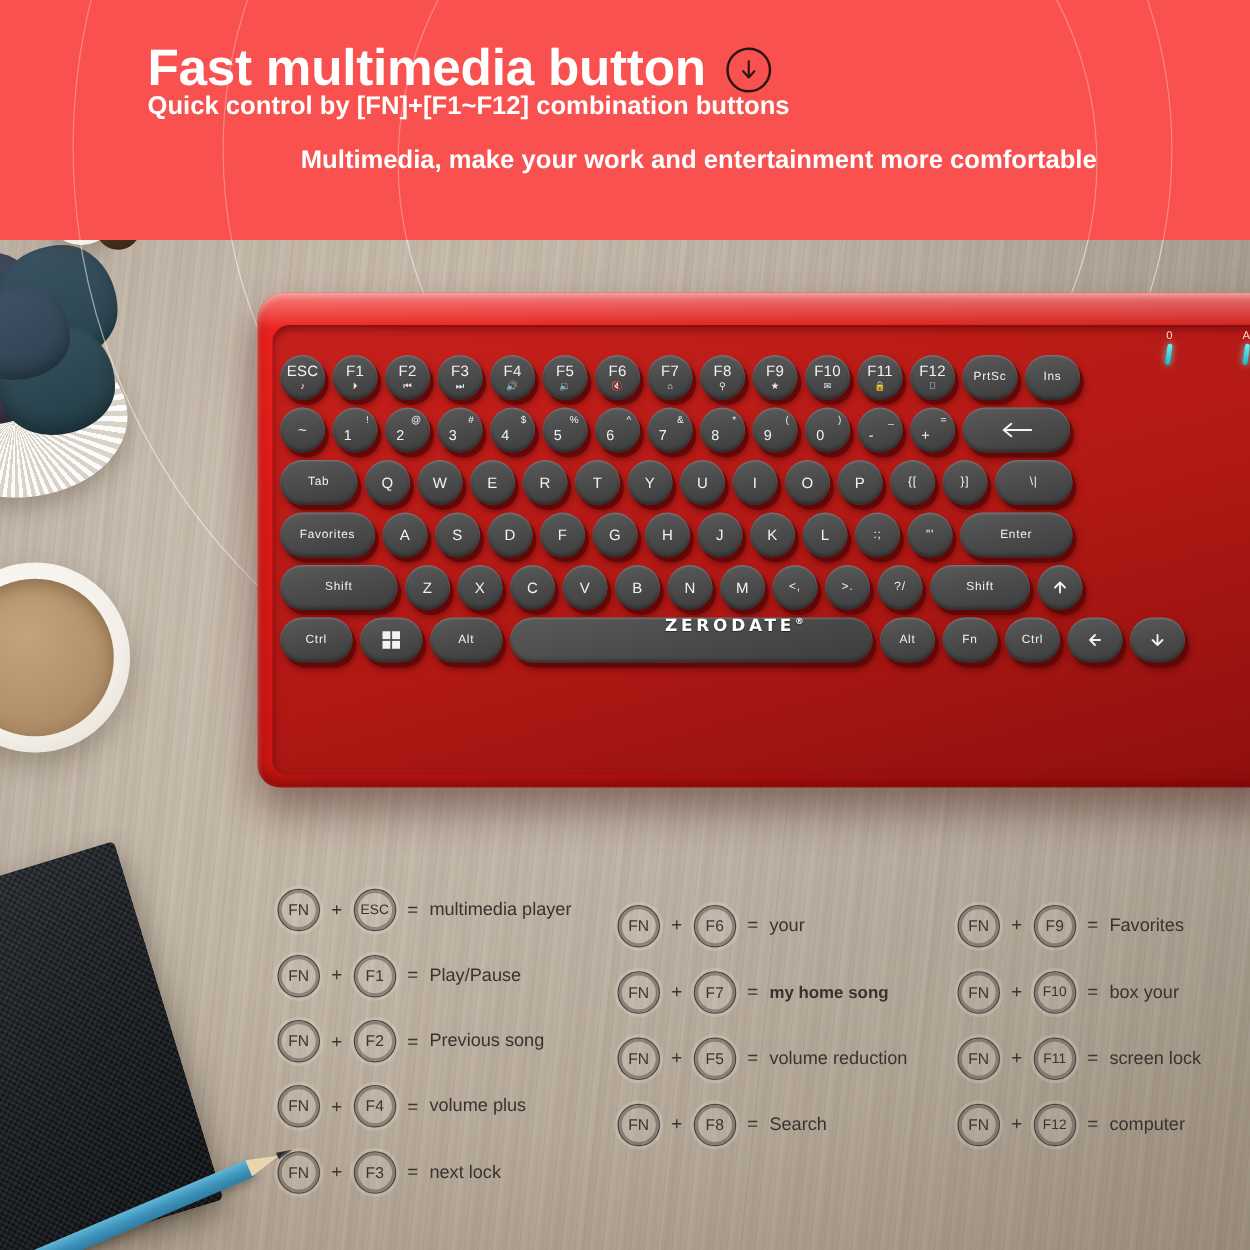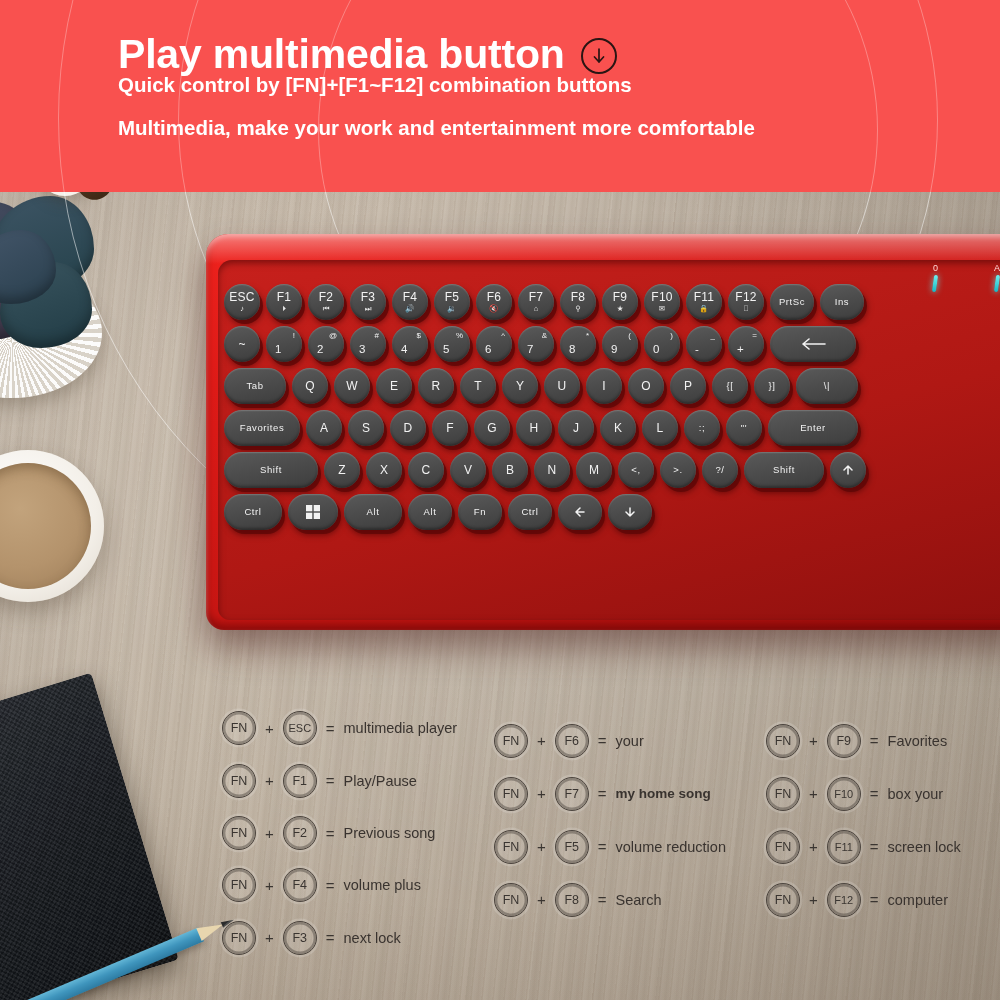--- a/index.html
+++ b/index.html
@@ -94,21 +94,21 @@
   .arrow-badge svg { display: block; }
 
   .subline {
     color: #ffffff;
     font-size: 20.5px;
     font-weight: bold;
     line-height: 1;
     white-space: nowrap;
   }
   .sub1 { }
-  .sub2 { margin-top: 22px; }
+  .sub2 { margin-top: 22px; text-align: center; }
 
   
   .succulent {
     position: absolute; left: -66px; top: 196px;
     width: 168px; height: 178px; z-index: 2;
   }
   .basket {
     position: absolute; left: -78px; top: 268px;
     width: 180px; height: 130px;
     border-radius: 50%;
@@ -661,20 +661,23 @@
               <rect x="1" y="1" width="6.3" height="6.3" fill="#f2f2f2"></rect>
               <rect x="8.7" y="1" width="6.3" height="6.3" fill="#f2f2f2"></rect>
               <rect x="1" y="8.7" width="6.3" height="6.3" fill="#f2f2f2"></rect>
               <rect x="8.7" y="8.7" width="6.3" height="6.3" fill="#f2f2f2"></rect>
             </svg>
           </span>
         </div>
         <div class="key wide" style="width:58px">
             <span class="mini">Alt</span>
           </div>
+        <div class="key spacebar" style="width:290px">
+          <span class="brand"><span>ZERODATE</span><sup>®</sup></span>
+        </div>
         <div class="key round" style="width:44px">
             <span class="mini">Alt</span>
           </div>
         <div class="key round" style="width:44px">
             <span class="mini">Fn</span>
           </div>
         <div class="key round" style="width:44px">
             <span class="mini">Ctrl</span>
           </div>
         <div class="key round" style="width:44px">
@@ -799,21 +802,21 @@
     </div>
 
   </div>
 
   <div class="banner">
     <div class="arc arc-a"></div>
     <div class="arc arc-b"></div>
     <div class="arc arc-c"></div>
     <div class="banner-inner">
       <div class="headline">
-        <span>Play multimedia button</span>
+        <span>Fast multimedia button</span>
         <span class="arrow-badge">
           <svg width="20" height="20" viewBox="0 0 20 20">
             <path d="M10 3 V16 M10 16 L5.5 11 M10 16 L14.5 11" stroke="#2a1513" stroke-width="1.7" fill="none" stroke-linecap="round" stroke-linejoin="round"></path>
           </svg>
         </span>
       </div>
       <div class="subline sub1">Quick control by [FN]+[F1~F12] combination buttons</div>
       <div class="subline sub2">Multimedia, make your work and entertainment more comfortable</div>
     </div>
   </div>

